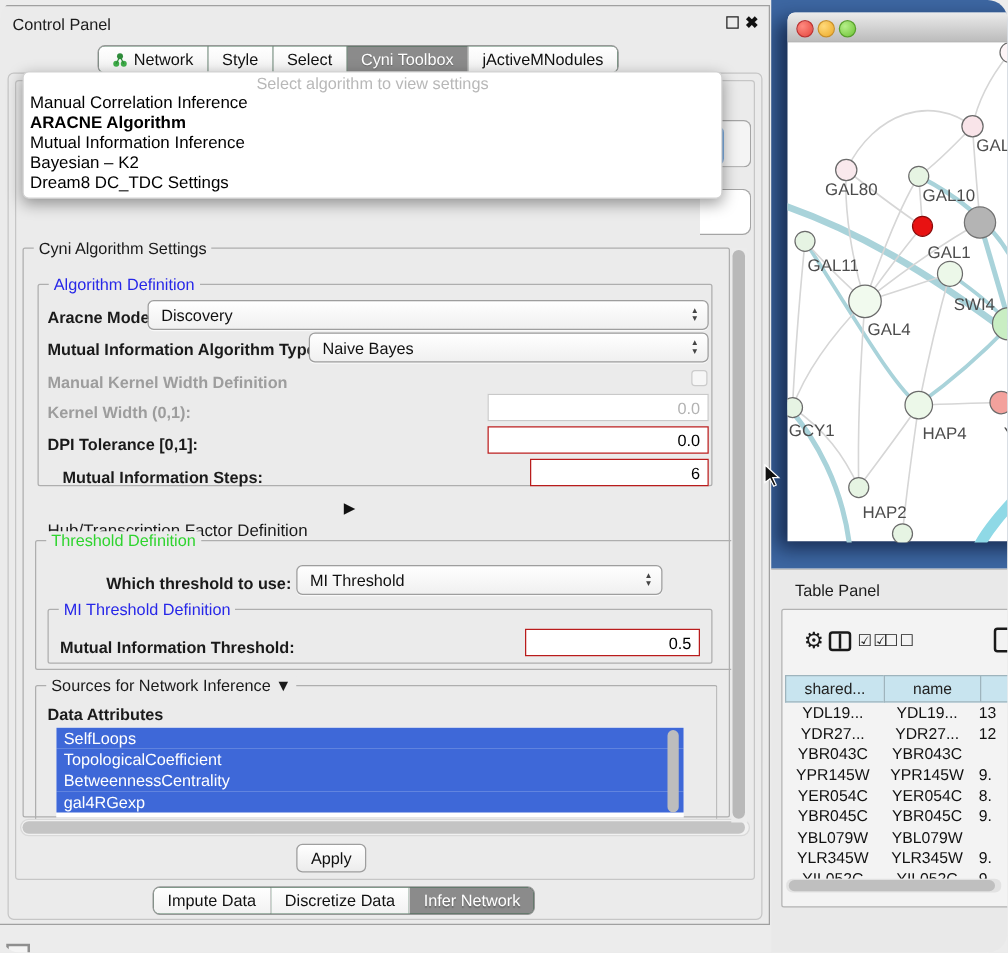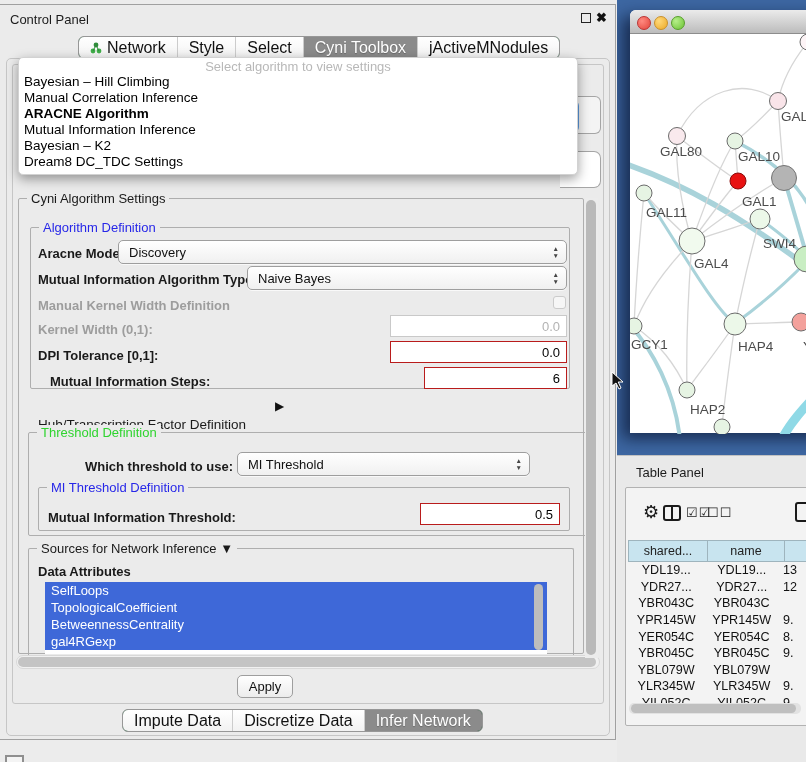--- a/index.html
+++ b/index.html
@@ -1,24 +1,24 @@
 <!DOCTYPE html>
 <html><head>
 <meta charset="utf-8">
 <style>
   html,body{margin:0;padding:0;background:#ececec;font-family:"Liberation Sans",sans-serif;}
-  #screen{position:relative;width:806px;height:762px;background:#ececec;overflow:hidden;}
+  #screen{position:relative;width:806px;height:762px;background:#ececec;overflow:hidden;border-radius:16px;}
   .abs{position:absolute;box-sizing:border-box;}
   
   #cp-window{left:0;top:4px;width:616px;height:736px;background:#ebebeb;border:1px solid #a0a0a0;border-left:none;}
   #cp-title{left:10px;top:12px;font-size:13px;color:#1c1c1c;}
   #cp-float{left:581px;top:13px;width:10px;height:10px;border:1.6px solid #222;background:#ebebeb;}
   #cp-close{left:596px;top:10px;font-size:13px;font-weight:bold;color:#111;}
   
-  .seg{display:flex;height:23px;border:1px solid #979797;border-radius:6px;overflow:hidden;background:#14532d;font-size:16px;text-align:center;}
+  .seg{display:flex;height:23px;border:1px solid #979797;border-radius:6px;overflow:hidden;background:#14532d;font-size:13px;text-align:center;}
   .seg .s{display:flex;align-items:center;justify-content:center;padding:0 11px;border-right:1px solid #cscsc;border-right:1px solid #cccccc;color:#111;white-space:nowrap;background:linear-gradient(#ffffff,#f2f2f2);}
   .seg .s:last-child{border-right:none;}
   .seg .s.sel{background:#8b8b8b;color:#fff;text-shadow:0 1px 1px rgba(0,0,0,.25);}
   .seg .s .ticon{margin-right:5px;display:inline-flex;}
   #top-tabs{left:78px;top:36px;}
   #bottom-tabs{left:122px;top:709px;}
   
   #outer-panel{left:6px;top:58px;width:604px;height:678px;border:1px solid #c6c6c6;border-radius:5px;}
   #inner-panel{left:12px;top:64px;width:592px;height:640px;border:1px solid #c6c6c6;border-radius:3px;background:#ebebeb;}
   
@@ -204,21 +204,20 @@
       </div>
       <div class="s sel">
         <span>Infer Network</span>
       </div>
     </div>
   <div class="abs" id="stray-icon"></div>
 
   <div class="abs" id="algo-popup">
     <div class="popup-prompt">Select algorithm to view settings</div>
     <div id="popup-items">
-        <div class="popup-item">Bayesian – Hill Climbing</div>
         <div class="popup-item">Manual Correlation Inference</div>
         <div class="popup-item bold">ARACNE Algorithm</div>
         <div class="popup-item">Mutual Information Inference</div>
         <div class="popup-item">Bayesian – K2</div>
         <div class="popup-item">Dream8 DC_TDC Settings</div>
       </div>
   </div>
 
   <div class="abs" id="desktop">
     <div id="net-window">

